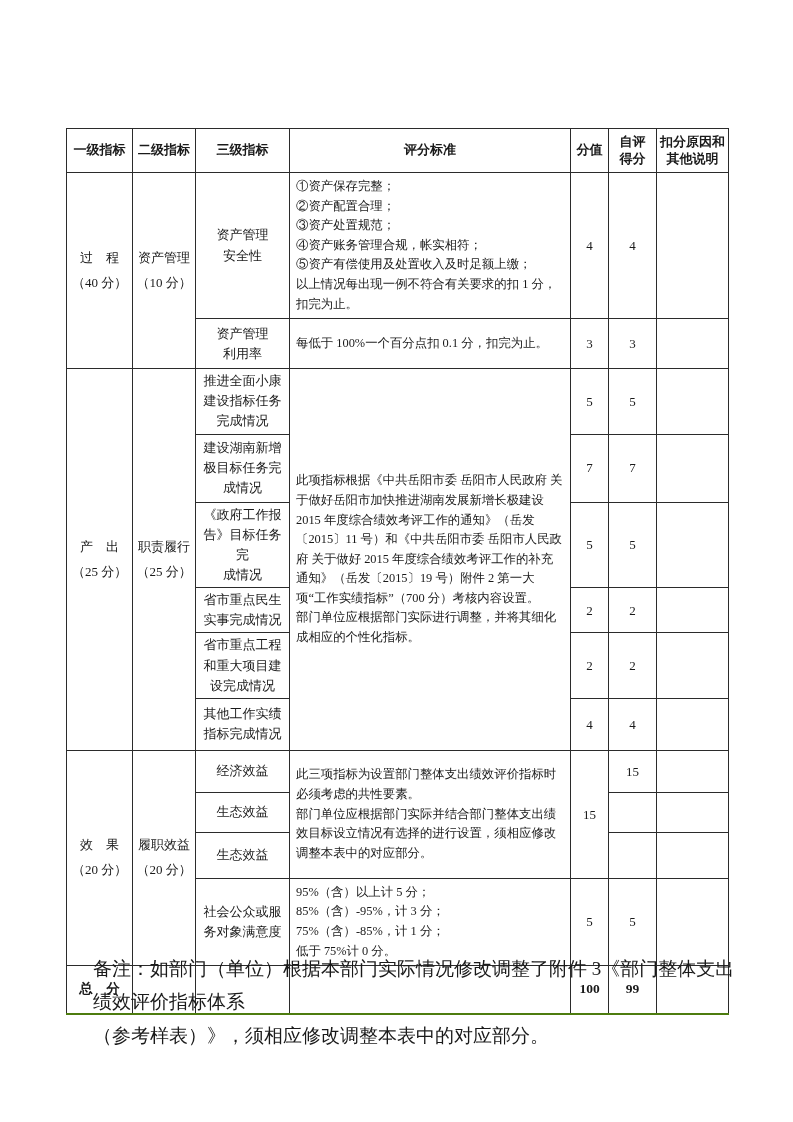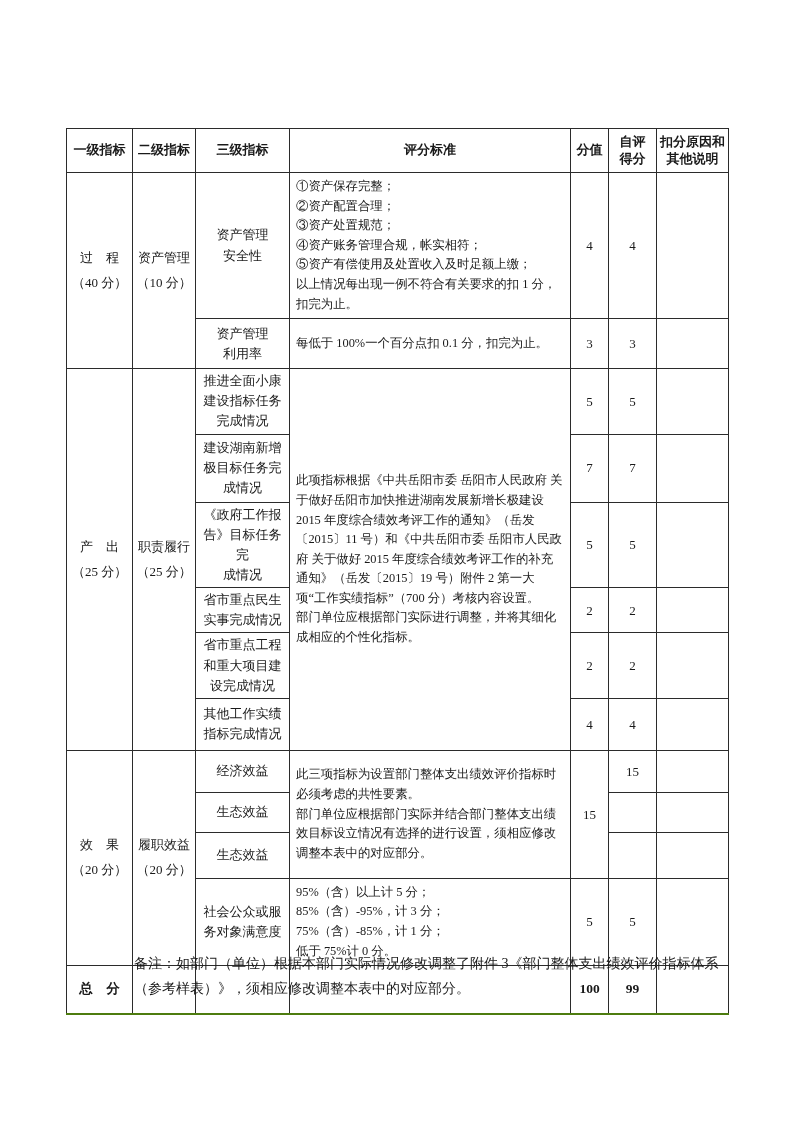--- a/index.html
+++ b/index.html
@@ -41,24 +41,23 @@
     font-size: 12.4px;
     line-height: 1.58;
     padding: 4px 6px;
   }
   tr.total-row td { font-weight: bold; border-bottom: 2px solid #4d7c0f; font-size: 13.5px; }
   .footnote {
     position: absolute;
     left: 93px;
     top: 952px;
     width: 648px;
-    font-size: 14px;
+    font-size: 19px;
     line-height: 1.75;
     text-align: left;
-    margin-left: 41px;
   }
   .page-number {
     position: absolute;
     top: 1038px;
     left: 0;
     width: 100%;
     text-align: center;
     font-size: 14.5px;
     word-spacing: 10px;
   }

